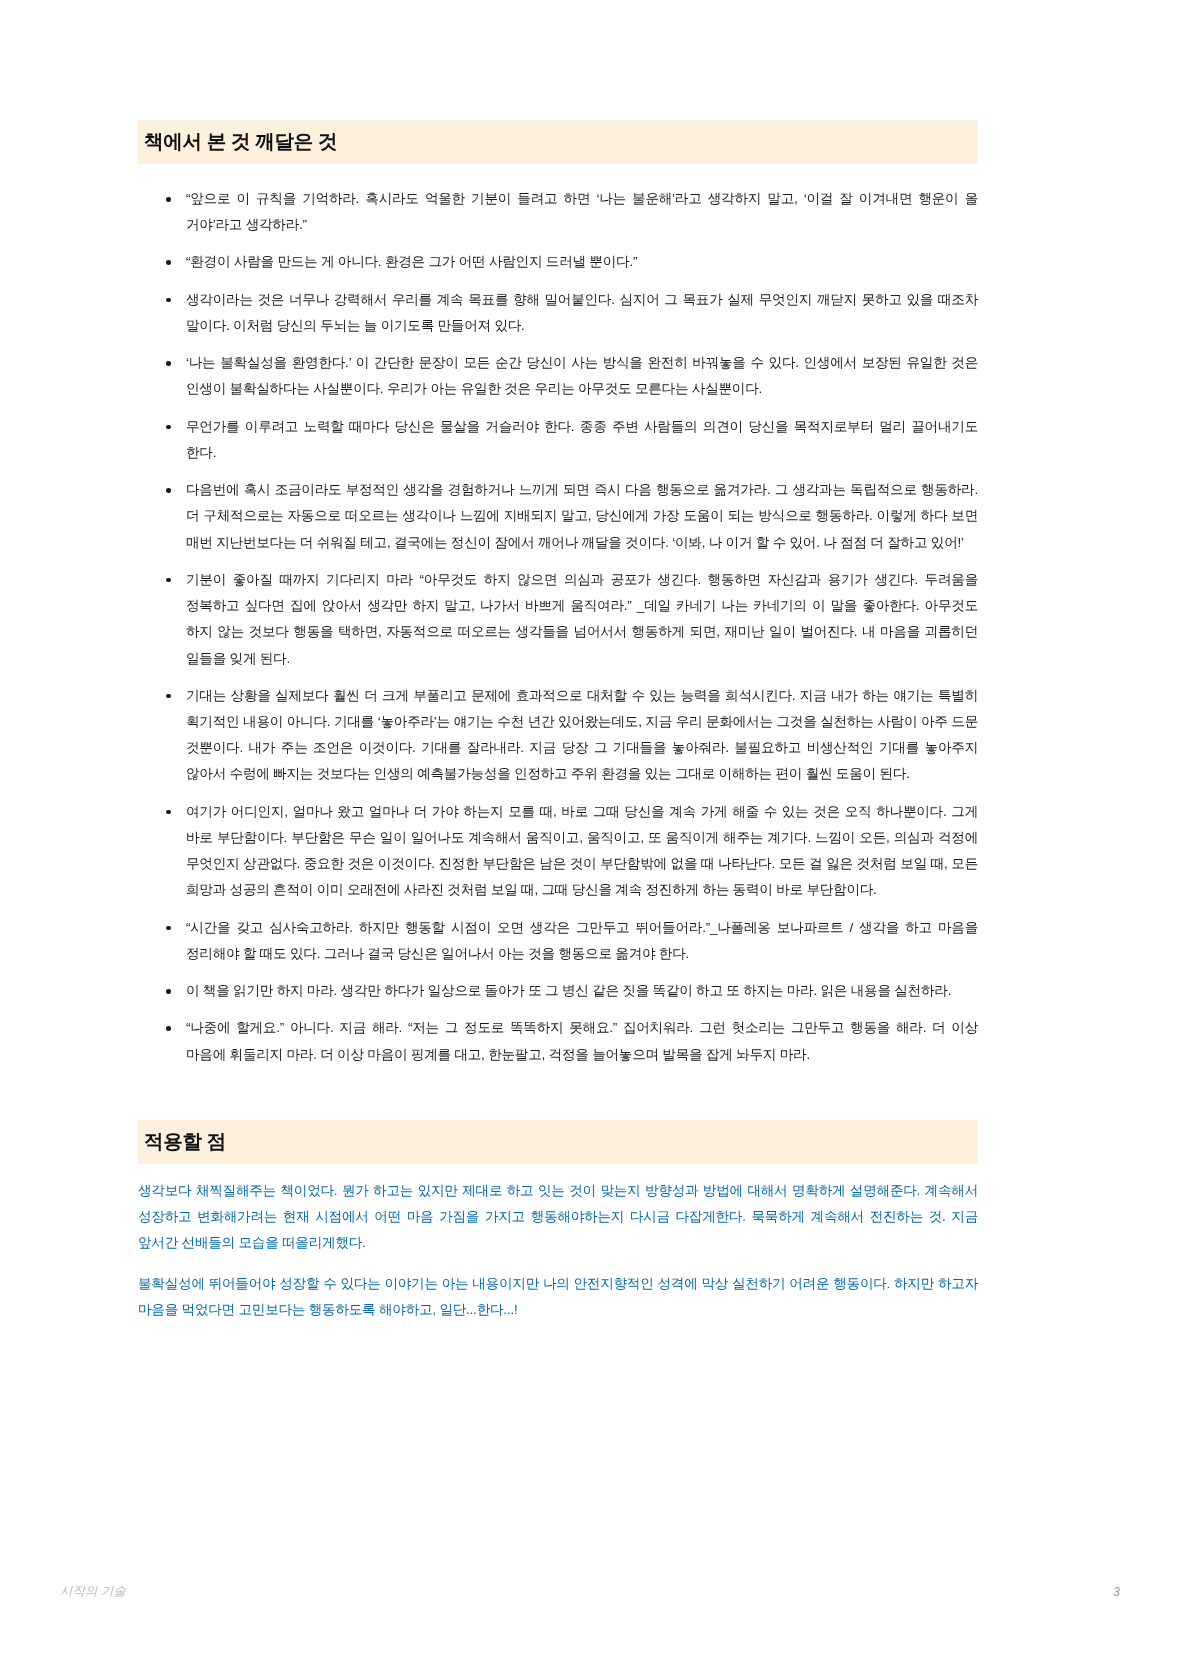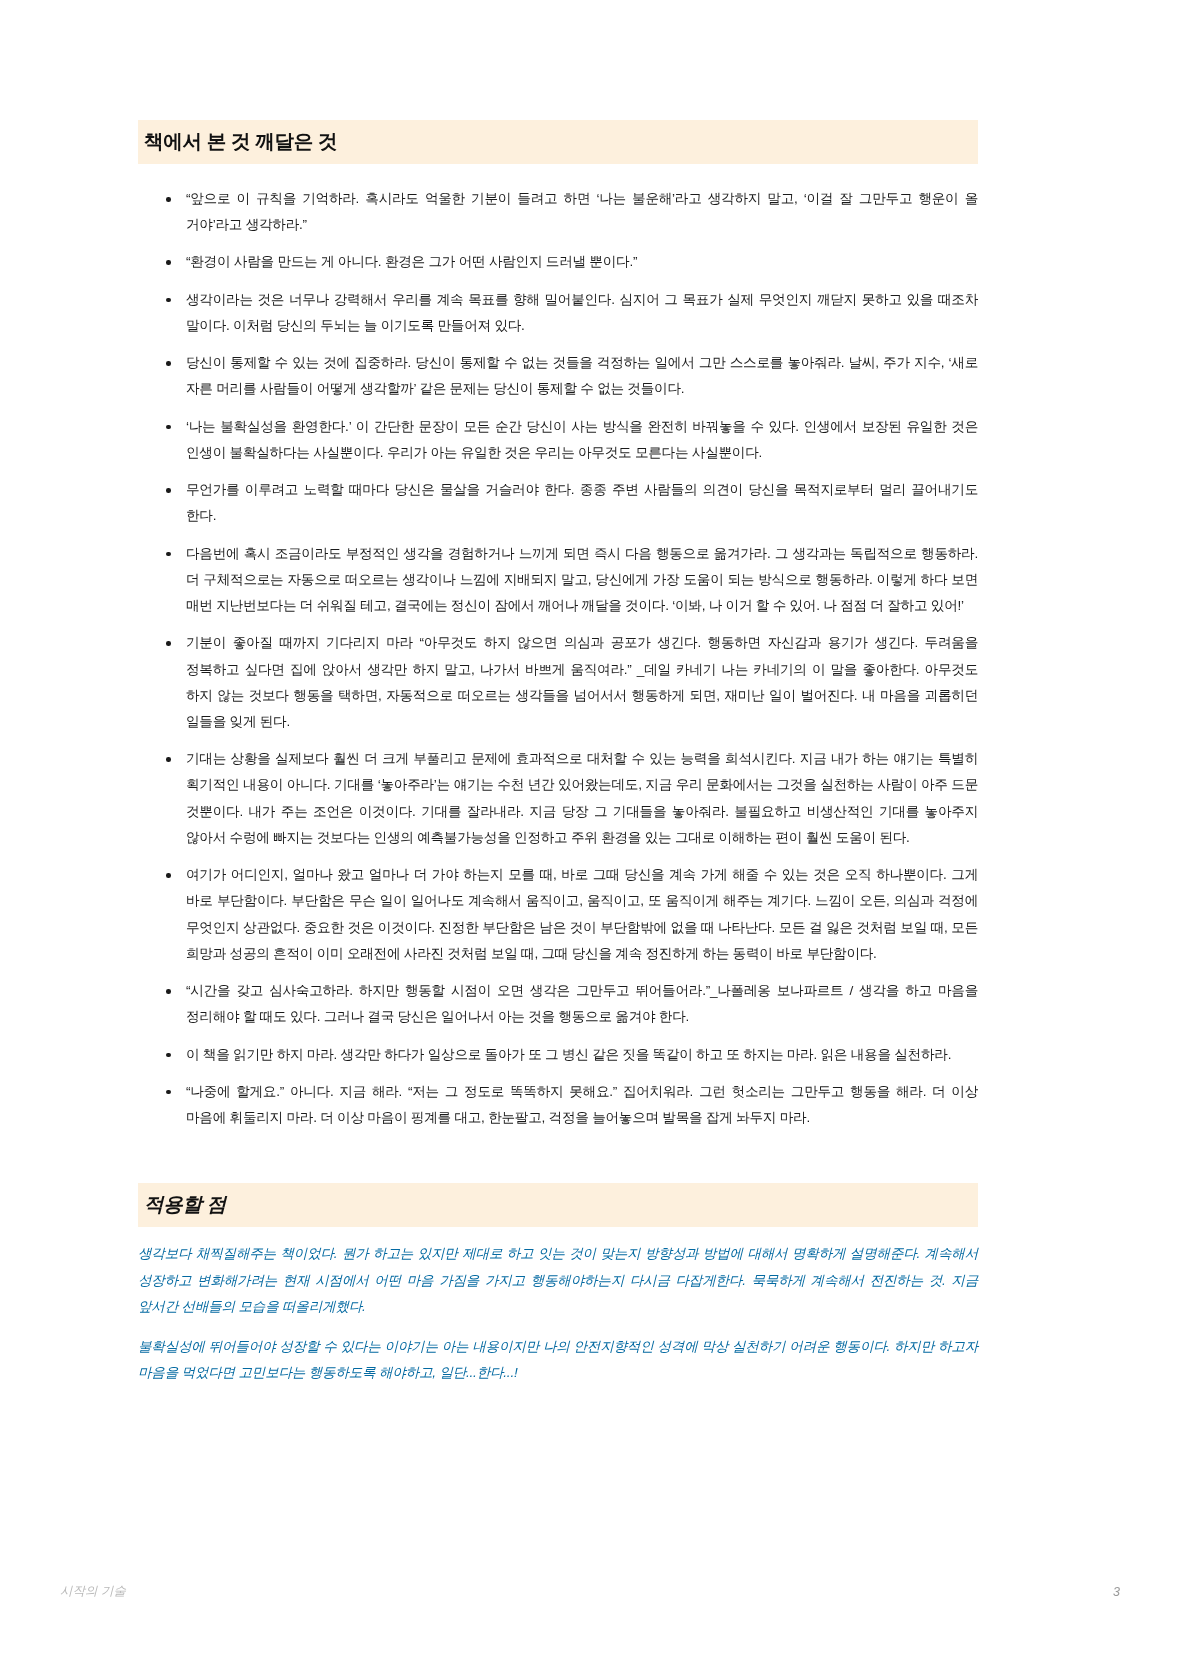--- a/index.html
+++ b/index.html
@@ -62,21 +62,20 @@
     position: absolute;
     left: 0;
     top: 11px;
     width: 4.5px;
     height: 4.5px;
     border-radius: 50%;
     background: #1a1a1a;
   }
   .apply-section {
     margin-top: 52px;
-    font-style: italic;
   }
   .apply-para {
     font-size: 13.6px;
     line-height: 1.93;
     color: #0369a1;
     margin: 14px 0 0 0;
     text-align: justify;
     letter-spacing: -0.25px;
     word-break: keep-all;
   }
@@ -99,24 +98,23 @@
 </style>
 </head>
 <body>
 
 <div class="page">
   <div class="content">
 
     <div class="section">
       <div class="section-heading">책에서 본 것 깨달은 것</div>
       <ul class="bullet-list">
-        <li> “앞으로 이 규칙을 기억하라. 혹시라도 억울한 기분이 들려고 하면 ‘나는 불운해’라고 생각하지 말고, ‘이걸 잘 그만두고 행운이 올 거야’라고 생각하라.”</li>
+        <li> “앞으로 이 규칙을 기억하라. 혹시라도 억울한 기분이 들려고 하면 ‘나는 불운해’라고 생각하지 말고, ‘이걸 잘 이겨내면 행운이 올 거야’라고 생각하라.”</li>
         <li>“환경이 사람을 만드는 게 아니다. 환경은 그가 어떤 사람인지 드러낼 뿐이다.”</li>
         <li>생각이라는 것은 너무나 강력해서 우리를 계속 목표를 향해 밀어붙인다. 심지어 그 목표가 실제 무엇인지 깨닫지 못하고 있을 때조차 말이다. 이처럼 당신의 두뇌는 늘 이기도록 만들어져 있다.</li>
-        <li>당신이 통제할 수 있는 것에 집중하라. 당신이 통제할 수 없는 것들을 걱정하는 일에서 그만 스스로를 놓아줘라. 날씨, 주가 지수, ‘새로 자른 머리를 사람들이 어떻게 생각할까’ 같은 문제는 당신이 통제할 수 없는 것들이다.</li>
         <li>‘나는 불확실성을 환영한다.’ 이 간단한 문장이 모든 순간 당신이 사는 방식을 완전히 바꿔놓을 수 있다. 인생에서 보장된 유일한 것은 인생이 불확실하다는 사실뿐이다. 우리가 아는 유일한 것은 우리는 아무것도 모른다는 사실뿐이다.</li>
         <li>무언가를 이루려고 노력할 때마다 당신은 물살을 거슬러야 한다. 종종 주변 사람들의 의견이 당신을 목적지로부터 멀리 끌어내기도 한다.</li>
         <li>다음번에 혹시 조금이라도 부정적인 생각을 경험하거나 느끼게 되면 즉시 다음 행동으로 옮겨가라. 그 생각과는 독립적으로 행동하라. 더 구체적으로는 자동으로 떠오르는 생각이나 느낌에 지배되지 말고, 당신에게 가장 도움이 되는 방식으로 행동하라. 이렇게 하다 보면 매번 지난번보다는 더 쉬워질 테고, 결국에는 정신이 잠에서 깨어나 깨달을 것이다. ‘이봐, 나 이거 할 수 있어. 나 점점 더 잘하고 있어!’</li>
         <li>기분이 좋아질 때까지 기다리지 마라  “아무것도 하지 않으면 의심과 공포가 생긴다. 행동하면 자신감과 용기가 생긴다. 두려움을 정복하고 싶다면 집에 앉아서 생각만 하지 말고, 나가서 바쁘게 움직여라.”  _데일 카네기  나는 카네기의 이 말을 좋아한다. 아무것도 하지 않는 것보다 행동을 택하면, 자동적으로 떠오르는 생각들을 넘어서서 행동하게 되면, 재미난 일이 벌어진다. 내 마음을 괴롭히던 일들을 잊게 된다.</li>
         <li>기대는 상황을 실제보다 훨씬 더 크게 부풀리고 문제에 효과적으로 대처할 수 있는 능력을 희석시킨다. 지금 내가 하는 얘기는 특별히 획기적인 내용이 아니다. 기대를 ‘놓아주라’는 얘기는 수천 년간 있어왔는데도, 지금 우리 문화에서는 그것을 실천하는 사람이 아주 드문 것뿐이다.   내가 주는 조언은 이것이다. 기대를 잘라내라. 지금 당장 그 기대들을 놓아줘라. 불필요하고 비생산적인 기대를 놓아주지 않아서 수렁에 빠지는 것보다는 인생의 예측불가능성을 인정하고 주위 환경을 있는 그대로 이해하는 편이 훨씬 도움이 된다.</li>
         <li>여기가 어디인지, 얼마나 왔고 얼마나 더 가야 하는지 모를 때, 바로 그때 당신을 계속 가게 해줄 수 있는 것은 오직 하나뿐이다. 그게 바로 부단함이다. 부단함은 무슨 일이 일어나도 계속해서 움직이고, 움직이고, 또 움직이게 해주는 계기다.  느낌이 오든, 의심과 걱정에 무엇인지 상관없다.        중요한 것은 이것이다. 진정한 부단함은 남은 것이 부단함밖에 없을 때 나타난다. 모든 걸 잃은 것처럼 보일 때, 모든 희망과 성공의 흔적이 이미 오래전에 사라진 것처럼 보일 때, 그때 당신을 계속 정진하게 하는 동력이 바로 부단함이다.</li>
         <li>“시간을 갖고 심사숙고하라. 하지만 행동할 시점이 오면 생각은 그만두고 뛰어들어라.”_나폴레옹 보나파르트  / 생각을 하고 마음을 정리해야 할 때도 있다. 그러나 결국 당신은 일어나서 아는 것을 행동으로 옮겨야 한다.</li>
         <li>이 책을 읽기만 하지 마라. 생각만 하다가 일상으로 돌아가 또 그 병신 같은 짓을 똑같이 하고 또 하지는 마라. 읽은 내용을 실천하라.</li>
         <li>“나중에 할게요.” 아니다. 지금 해라.  “저는 그 정도로 똑똑하지 못해요.” 집어치워라. 그런 헛소리는 그만두고 행동을 해라. 더 이상 마음에 휘둘리지 마라. 더 이상 마음이 핑계를 대고, 한눈팔고, 걱정을 늘어놓으며 발목을 잡게 놔두지 마라.</li>
       </ul>

